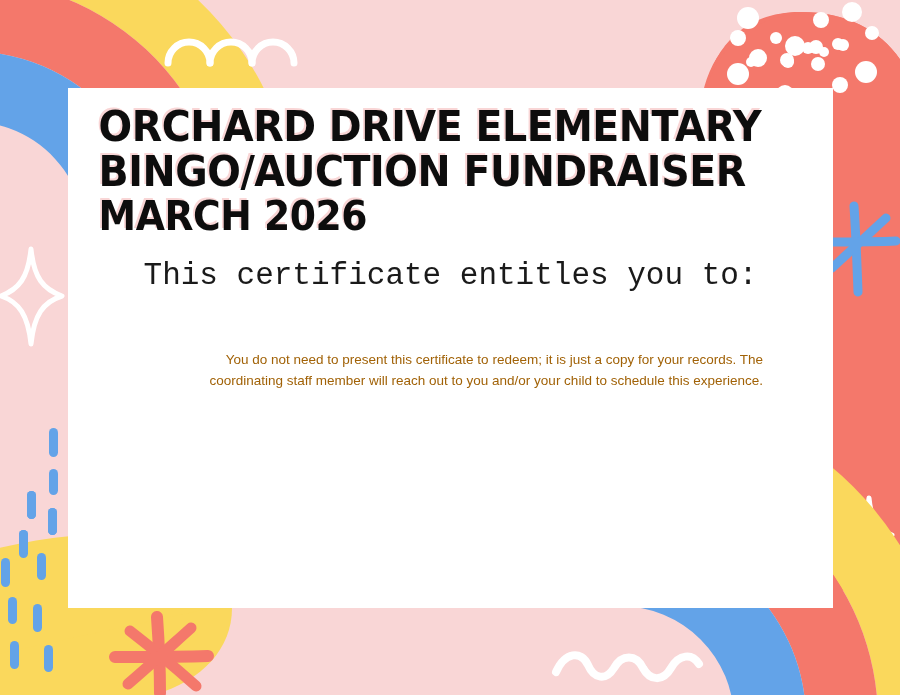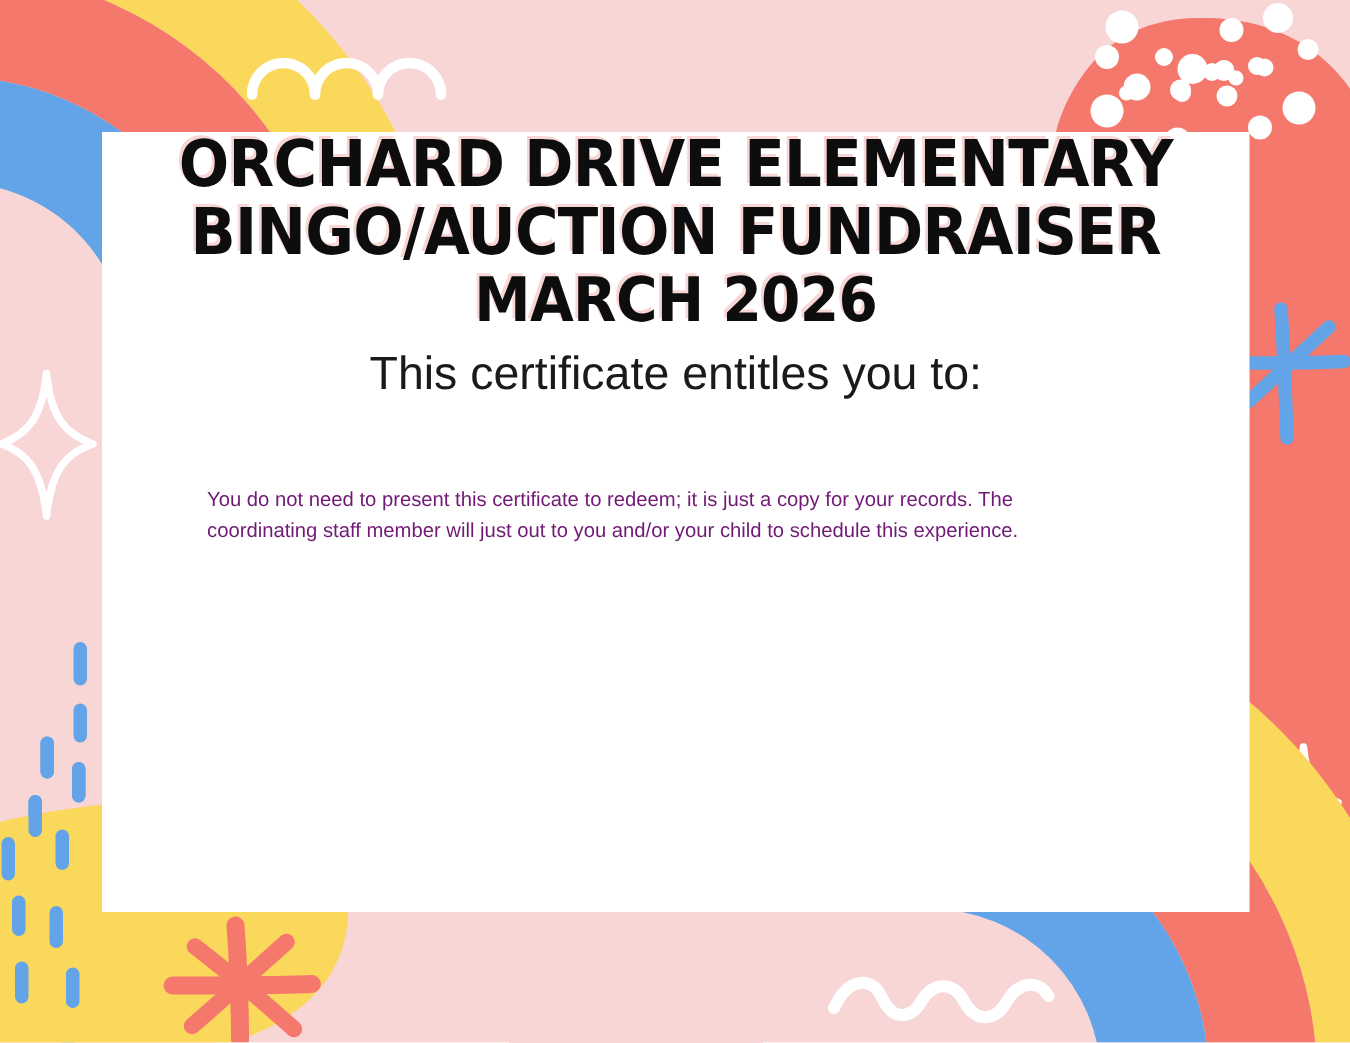--- a/index.html
+++ b/index.html
@@ -38,45 +38,45 @@
     background: #FFFFFF;
     z-index: 5;
     display: flex;
     flex-direction: column;
     align-items: center;
   }
 
   
   .title-block {
     width: 100%;
-    text-align: center;
+    margin-top: 16px;
   }
   .title-line {
     font-family: "DejaVu Sans", sans-serif;
     font-weight: bold;
     font-size: 43px;
     line-height: 45px;
     letter-spacing: -0.5px;
     color: #0D0D0D;
     text-shadow: -2px -2px 0 #F9D6D6;
     white-space: nowrap;
     transform: scaleX(0.92);
   }
   .title-line.line3 {
     font-size: 41px;
   }
 
   
   .sub-heading {
-    font-family: Liberation Sans, sans-serif;
+    font-family: Liberation Mono, monospace;
     font-weight: normal;
     font-size: 31px;
     line-height: 34px;
     color: #1A1A1A;
-    margin-top: 9px;
+    margin-top: 20px;
     text-align: center;
   }
 
   
   .award-block {
     width: 100%;
     text-align: center;
     margin-top: 44px;
   }
   .award-line {
@@ -87,25 +87,25 @@
     letter-spacing: -0.3px;
     color: #F07265;
     white-space: nowrap;
     transform: scaleX(0.93);
   }
 
   
   .fine-print {
     width: 625px;
     margin-top: 56px;
-    text-align: left;
+    text-align: right;
     font-family: "Liberation Sans", sans-serif;
     font-size: 13.5px;
     line-height: 21px;
-    color: #701a75;
+    color: #a16207;
   }
   .fine-print-line {
     display: block;
   }
 </style>
 </head>
 <body>
 
 <div id="certificate-page">
 
@@ -288,17 +288,17 @@
       <div class="title-line">ORCHARD DRIVE ELEMENTARY</div>
       <div class="title-line">BINGO/AUCTION FUNDRAISER</div>
       <div class="title-line line3">MARCH 2026</div>
     </div>
 
     <div class="sub-heading">This certificate entitles you to:</div>
 
 
     <div class="fine-print">
       <span class="fine-print-line">You do not need to present this certificate to redeem; it is just a copy for your records. The</span>
-      <span class="fine-print-line">coordinating staff member will just out to  you and/or your child to schedule this experience.</span>
+      <span class="fine-print-line">coordinating staff member will reach out to  you and/or your child to schedule this experience.</span>
     </div>
 
   </div>
 </div>
 
 </body></html>

